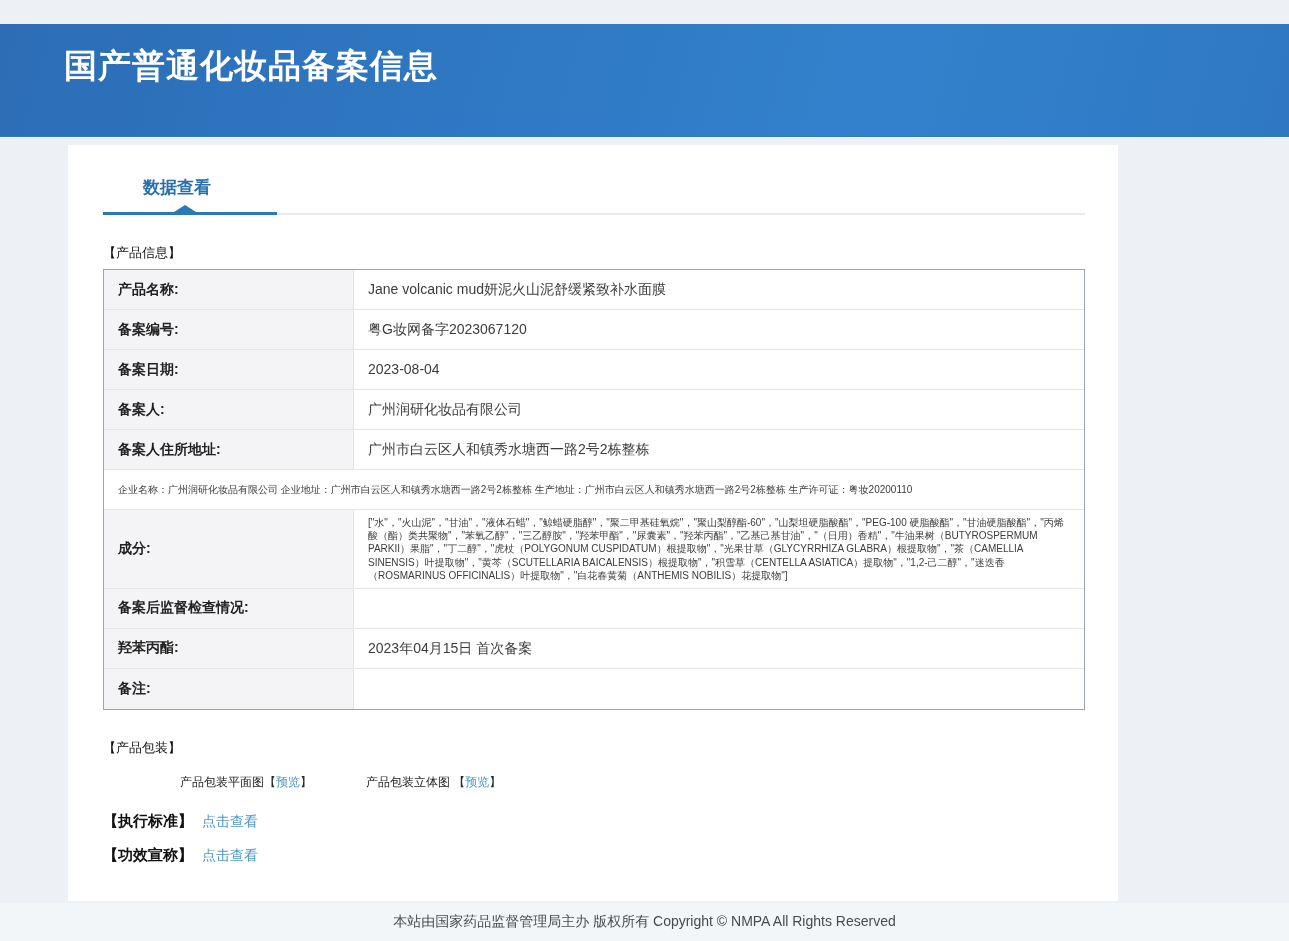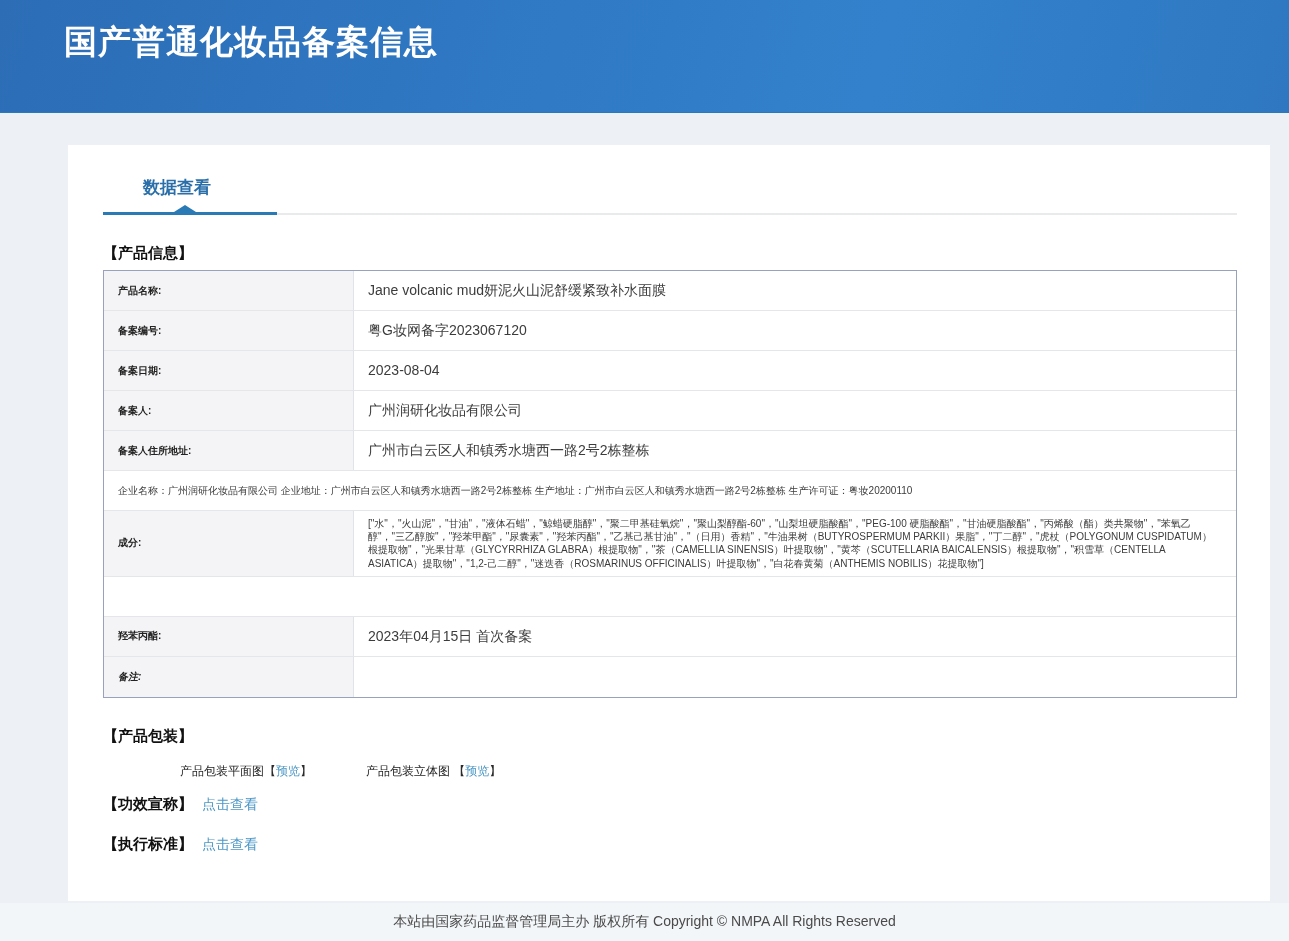--- a/index.html
+++ b/index.html
@@ -9,31 +9,32 @@
     font-family:"Liberation Sans","DejaVu Sans",sans-serif;
     background:#edf1f6;
     position:relative;
     overflow:hidden;
   }
   
   .header {
     height:113px;
     background:linear-gradient(105deg,#2c6db6 0%,#2f77c2 35%,#3381cc 68%,#2f78c1 100%);
     border-bottom:1px solid #2a7ab8;
+    margin-top:24px;
   }
   .header h1 {
     margin:0; padding:22px 0 0 64px;
     font-size:33px; line-height:1.2;
     font-weight:bold; color:#ffffff;
     letter-spacing:1px;
   }
   
   .card {
     position:absolute; left:68px; top:145px;
-    width:1202px; height:756px;
+    width:1050px; height:756px;
     background:#ffffff;
   }
   .content { padding:0 33px 0 35px; }
   
   .tab-label {
     display:inline-block;
     margin:31px 0 0 40px;
     font-size:17px; font-weight:bold; color:#2a6fa9;
     cursor:pointer;
   }
@@ -50,37 +51,37 @@
     position:absolute; left:71px; top:-7px;
     width:0; height:0;
     border-left:11px solid transparent;
     border-right:11px solid transparent;
     border-bottom:7px solid #2a7ab5;
   }
   .tab-underline .gray-seg { flex:1; height:2px; background:#e9eaec; }
   
   .section-heading {
     margin-top:29px;
-    font-size:15px; font-weight:bold; color:#111111;
+    font-size:13px; font-weight:normal; color:#111111;
   }
   
   .info-table {
     margin-top:7px;
     border:1px solid #99a2bc;
     width:100%;
   }
   .row { display:flex; border-bottom:1px solid #e5e6ea; min-height:40px; }
-  .row:last-child { border-bottom:none;font-style:italic; }
+  .row:last-child { border-bottom:none; }
   .cell-label {
     flex:0 0 250px; width:250px;
     background:#f4f4f6;
     border-right:1px solid #e2e3e8;
     display:flex; align-items:center;
     padding:4px 8px 4px 14px;
-    font-size:10px; font-weight:bold; color:#222222;
+    font-size:14px; font-weight:bold; color:#222222;
   }
   .cell-value {
     flex:1;
     display:flex; align-items:center;
     padding:6px 16px 6px 14px;
     font-size:14px; color:#3c3c3c; line-height:1.32;
   }
   .row.tall .cell-value { font-size:10px; }
   
   .package-row {
@@ -147,45 +148,46 @@
         <div class="cell-value">广州市白云区人和镇秀水塘西一路2号2栋整栋</div>
       </div>
       <div class="row tall">
         <div class="cell-value">企业名称：广州润研化妆品有限公司 企业地址：广州市白云区人和镇秀水塘西一路2号2栋整栋 生产地址：广州市白云区人和镇秀水塘西一路2号2栋整栋 生产许可证：粤妆20200110</div>
       </div>
       <div class="row tall">
         <div class="cell-label">成分:</div>
         <div class="cell-value">["水"，"火山泥"，"甘油"，"液体石蜡"，"鲸蜡硬脂醇"，"聚二甲基硅氧烷"，"聚山梨醇酯-60"，"山梨坦硬脂酸酯"，"PEG-100 硬脂酸酯"，"甘油硬脂酸酯"，"丙烯酸（酯）类共聚物"，"苯氧乙醇"，"三乙醇胺"，"羟苯甲酯"，"尿囊素"，"羟苯丙酯"，"乙基己基甘油"，"（日用）香精"，"牛油果树（BUTYROSPERMUM PARKII）果脂"，"丁二醇"，"虎杖（POLYGONUM CUSPIDATUM）根提取物"，"光果甘草（GLYCYRRHIZA GLABRA）根提取物"，"茶（CAMELLIA SINENSIS）叶提取物"，"黄芩（SCUTELLARIA BAICALENSIS）根提取物"，"积雪草（CENTELLA ASIATICA）提取物"，"1,2-己二醇"，"迷迭香（ROSMARINUS OFFICINALIS）叶提取物"，"白花春黄菊（ANTHEMIS NOBILIS）花提取物"]</div>
       </div>
       <div class="row">
+        <div class="cell-label">备案后监督检查情况:</div>
         <div class="cell-value"></div>
       </div>
       <div class="row">
         <div class="cell-label">羟苯丙酯:</div>
         <div class="cell-value">2023年04月15日 首次备案</div>
       </div>
       <div class="row">
         <div class="cell-label">备注:</div>
         <div class="cell-value"></div>
       </div>
     </div>
 
     <div class="section-heading">【产品包装】</div>
 
     <div class="package-row">
       <div class="package-item"><span>产品包装平面图</span><span class="bracket">【</span><a class="link">预览</a><span class="bracket">】</span></div>
       <div class="package-item"><span>产品包装立体图 </span><span class="bracket">【</span><a class="link">预览</a><span class="bracket">】</span></div>
     </div>
 
+    <div class="std-row">
+      <span class="heading-inline">【执行标准】</span><a class="link">点击查看</a>
+    </div>
+
     <div class="std-row claims-row">
       <span class="heading-inline">【功效宣称】</span><a class="link">点击查看</a>
-    </div>
-
-    <div class="std-row">
-      <span class="heading-inline">【执行标准】</span><a class="link">点击查看</a>
     </div>
 
   </div>
 </div>
 
 <div class="footer">
   <span>本站由国家药品监督管理局主办 版权所有 Copyright © NMPA All Rights Reserved</span>
 </div>
 
 </body></html>

